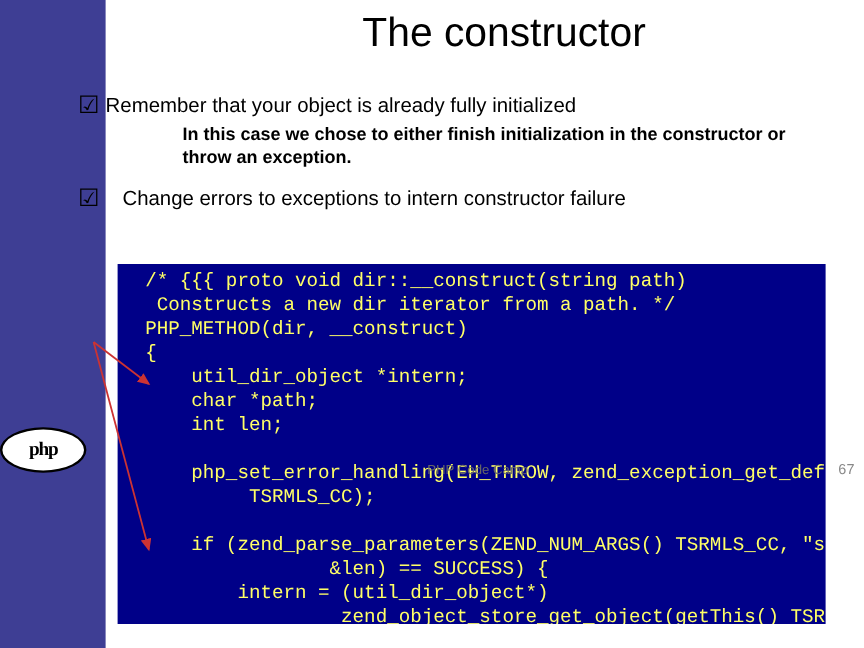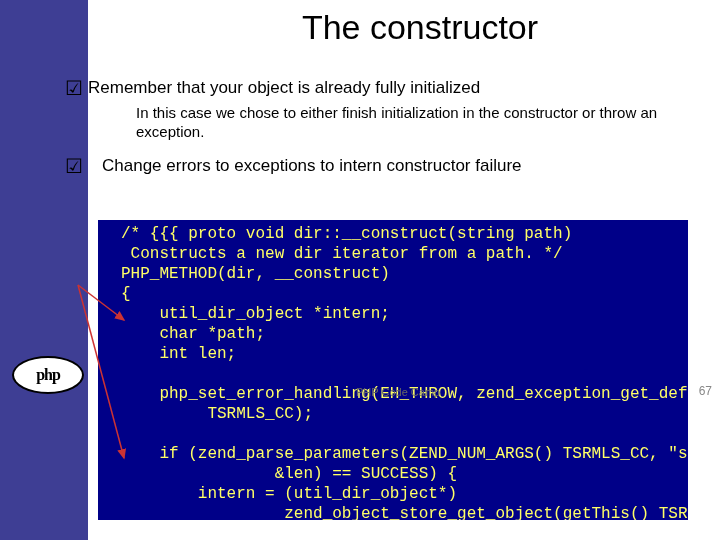--- a/index.html
+++ b/index.html
@@ -7,39 +7,39 @@
   .slide { width: 720px; height: 540px; position: relative; }
   .sidebar { position: absolute; left: 0; top: 0; width: 88px; height: 540px; background: #3e3e94; }
   .main { position: absolute; left: 0; top: 0; width: 720px; height: 402px; border-radius: 12px; }
   .title { position: absolute; left: 150px; top: 8px; width: 540px; text-align: center; font-size: 34px; font-weight: 400; font-family: Verdana, sans-serif; color: #000; }
   .bullet-row { position: absolute; display: flex; align-items: flex-start; }
   .check { width: 28px; font-size: 20px; color: #000; line-height: 1; text-align: center; }
   .bullet-text { font-size: 17px; color: #000; line-height: 1.2; }
   .sub-text { position: absolute; font-size: 15px; color: #000; line-height: 1.25; }
   .code-block { position: absolute; left: 98px; top: 220px; width: 590px; height: 300px; background: #000088; color: #ffff66; font-family: "Courier New", monospace; font-size: 16px; line-height: 1.25; padding: 4px 23px; white-space: pre; overflow: hidden; }
   .arrow { position: absolute; pointer-events: none; }
-  .logo { position: absolute; left: 12px; bottom: 6px; width: 76px; height: 40px; text-align: right; }
+  .logo { position: absolute; left: 0; bottom: 6px; width: 76px; height: 40px; text-align: right; }
   .logo-ellipse { width: 72px; height: 38px; border: 2px solid #000; border-radius: 50%; background: #fff; display: flex; align-items: center; justify-content: center; font-family: Verdana; font-size: 16px; font-weight: bold; color: #000; letter-spacing: -1px; }
   .footer { position: absolute; bottom: 4px; left: 356px; font-size: 11px; color: #666; }
   .pagenum { position: absolute; bottom: 4px; right: 8px; font-size: 12px; color: #888; }
 </style>
 </head>
 <body>
 
 <div class="slide">
   <div class="sidebar"></div>
   <div class="main">
 
     <div class="title">The constructor</div>
 
     <div class="bullet-row" style="left:60px; top:78px;">
       <div class="check">☑</div>
       <div class="bullet-text" style="">Remember that your object is already fully initialized</div>
     </div>
-    <div class="sub-text" style="left:136px; top:104px; width:530px;">In this case we chose to either finish initialization in the constructor or throw an exception.</div>
+    <div class="sub-text" style="left:152px; top:104px; width:530px;font-weight:bold;">In this case we chose to either finish initialization in the constructor or throw an exception.</div>
 
     <div class="bullet-row" style="left:60px; top:156px;">
       <div class="check">☑</div>
       <div class="bullet-text" style="margin-left:14px;">Change errors to exceptions to intern constructor failure</div>
     </div>
 
     <div class="code-block">/* {{{ proto void dir::__construct(string path)
  Constructs a new dir iterator from a path. */
 PHP_METHOD(dir, __construct)
 {

